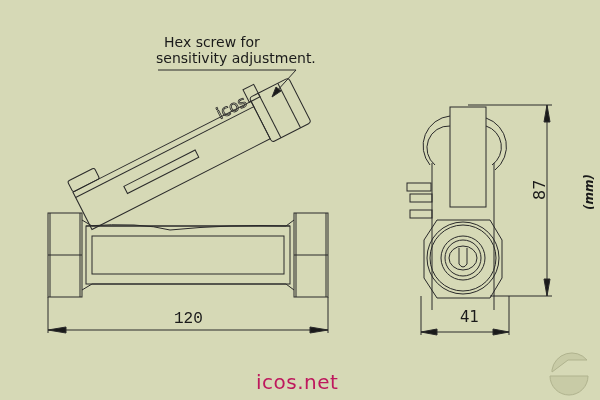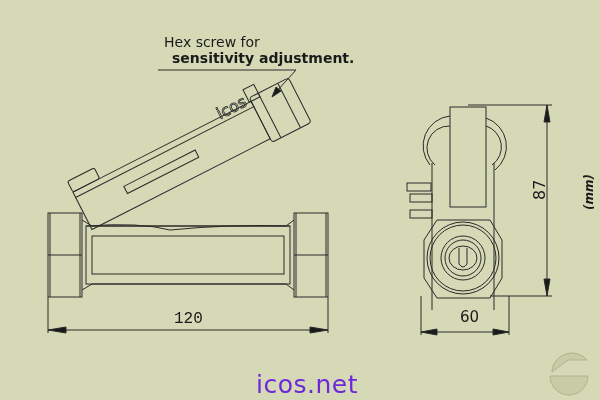--- a/index.html
+++ b/index.html
@@ -1,25 +1,25 @@
 <!DOCTYPE html>
 <html><head>
 <meta charset="utf-8">
 <style>
   html, body { margin:0; padding:0; }
   body { width:600px; height:400px; background:#d6d9b6; position:relative; overflow:hidden; font-family:"DejaVu Sans", sans-serif; }
   svg.drawing { position:absolute; left:0; top:0; }
   .lbl { position:absolute; color:#1a1a1a; white-space:nowrap; }
   .annot-1 { left:164px; top:34px; font-size:14px; line-height:16px; }
-  .annot-2 { left:172px; top:50px; font-size:14px; line-height:16px; font-weight:bold; }
+  .annot-2 { left:156px; top:50px; font-size:14px; line-height:16px; font-weight:normal; }
   .dim-120 { left:174px; top:310px; font-size:16px;font-family:Liberation Mono, monospace; }
   .dim-41 { left:460px; top:308px; font-size:15px; }
   .dim-87 { left:528px; top:180px; font-size:16px; transform:rotate(-90deg); transform-origin:left top; top:200px; left:530px; }
   .unit { left:582px; top:210px; font-size:12px; font-style:italic; font-weight:bold; transform:rotate(-90deg); transform-origin:left top; }
-  .brand { left:256px; top:370px; font-size:25px; color:#6d28d9; letter-spacing:0.5px; }
+  .brand { left:256px; top:370px; font-size:20px; color:#be185d; letter-spacing:0.5px; }
 </style>
 </head>
 <body>
 
 <svg class="drawing" width="600" height="400" viewBox="0 0 600 400">
   <g fill="none" stroke="#2a2a2a" stroke-width="1">
 
     <g>
       <line x1="158" y1="70" x2="296" y2="70"></line>
       <line x1="296" y1="70" x2="276" y2="92"></line>
@@ -104,16 +104,16 @@
 
   <g>
     <path d="M552,370 A20,20 0 0 1 587,360 L568,360 L552,372 Z" fill="#c8cba6" stroke="#b0b38e" stroke-width="1"></path>
     <path d="M550,376 L588,376 A19,19 0 0 1 550,376 Z" fill="#c8cba6" stroke="#b0b38e" stroke-width="1"></path>
   </g>
 </svg>
 
 <div class="lbl annot-1">Hex screw for</div>
 <div class="lbl annot-2">sensitivity adjustment.</div>
 <div class="lbl dim-120">120</div>
-<div class="lbl dim-41">60</div>
+<div class="lbl dim-41">41</div>
 <div class="lbl dim-87">87</div>
 <div class="lbl unit">(mm)</div>
 <div class="lbl brand">icos.net</div>
 
 </body></html>

